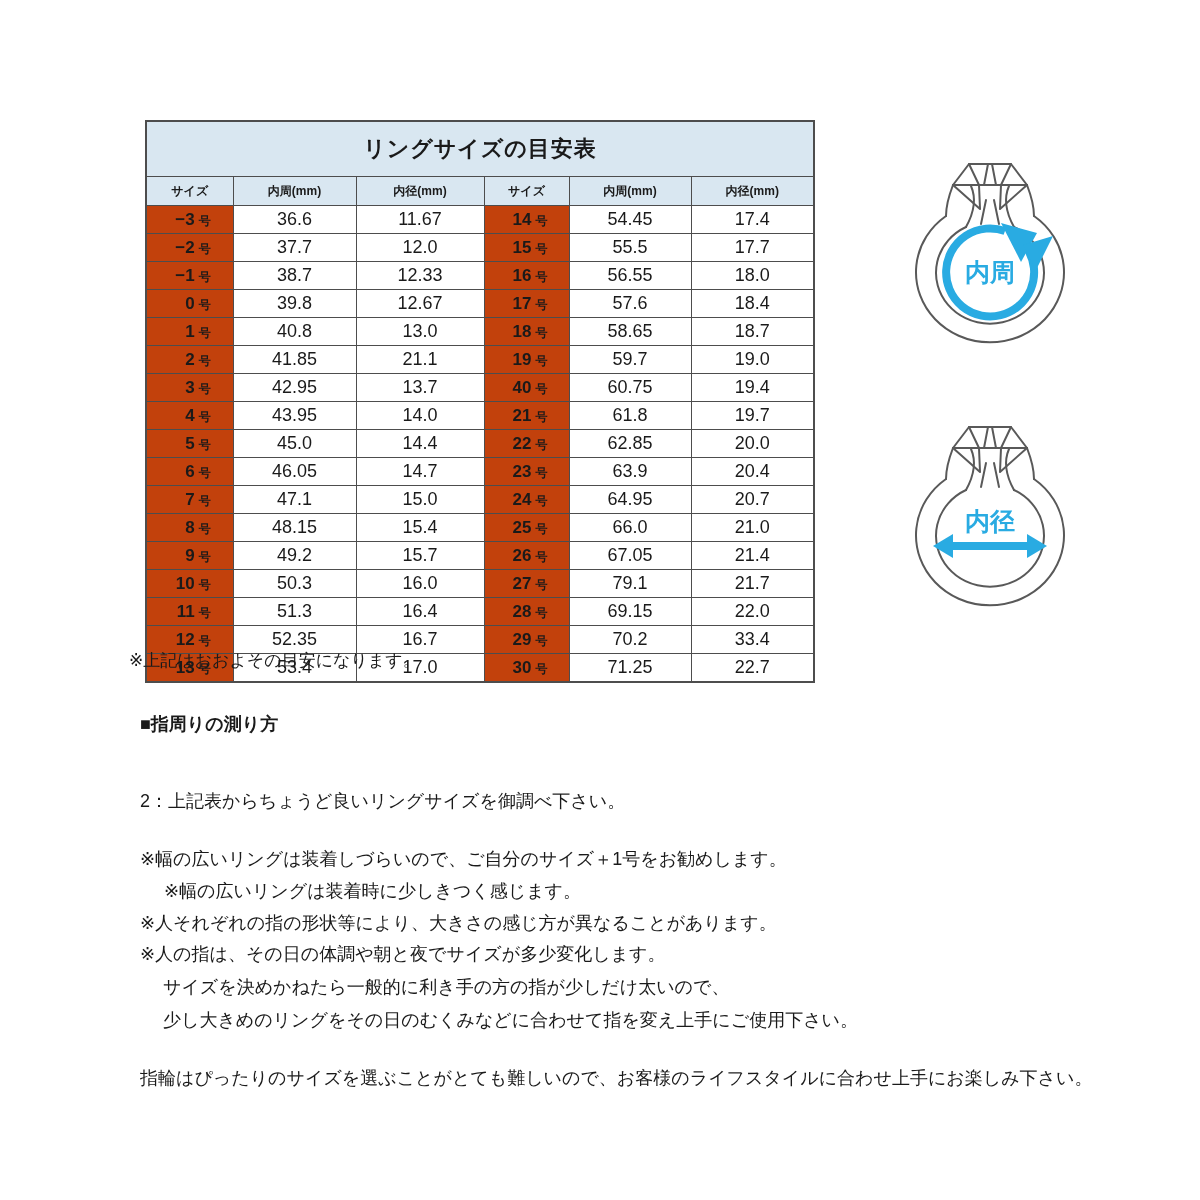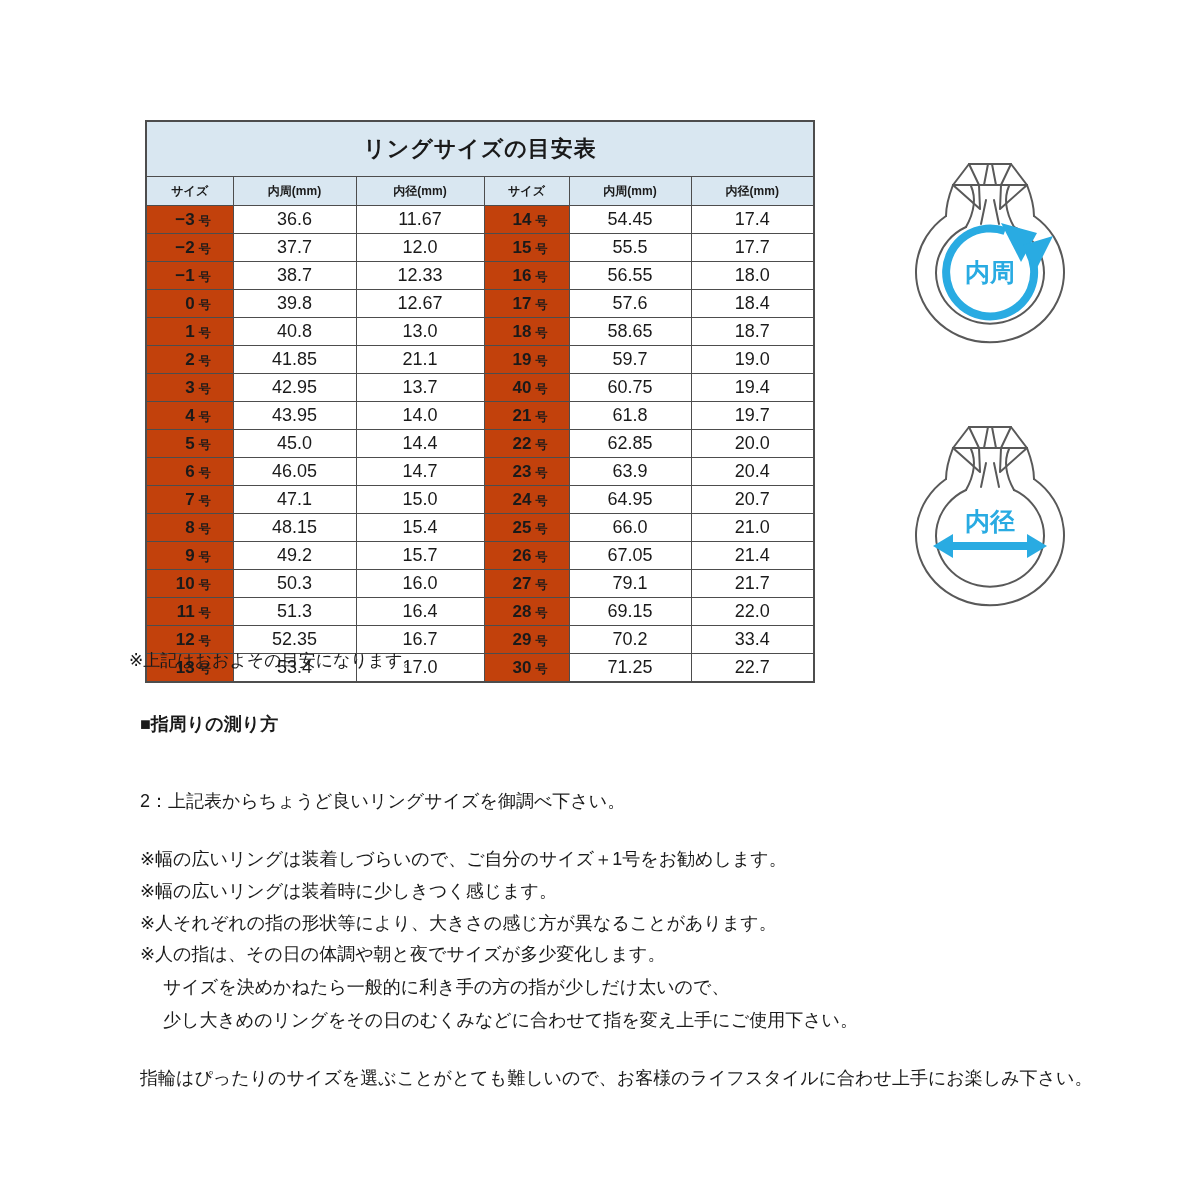--- a/index.html
+++ b/index.html
@@ -296,21 +296,21 @@
       <polygon points="26,133 46,121 46,145"></polygon>
       <polygon points="140,133 120,121 120,145"></polygon>
     </g>
     <text class="ring-label" x="83" y="117" text-anchor="middle" font-size="25" fill="#29abe2">内径</text>
   </svg>
 
   <div class="txt bold" style="top:712px;">■指周りの測り方</div>
   <div class="txt" style="top:789px;">2：上記表からちょうど良いリングサイズを御調べ下さい。</div>
 
   <div class="txt" style="top:847px;">※幅の広いリングは装着しづらいので、ご自分のサイズ＋1号をお勧めします。</div>
-  <div class="txt" style="top:879px;">※幅の広いリングは装着時に少しきつく感じます。</div>
+  <div class="txt" style="top:879px;margin-left:24px;">※幅の広いリングは装着時に少しきつく感じます。</div>
   <div class="txt" style="top:911px;">※人それぞれの指の形状等により、大きさの感じ方が異なることがあります。</div>
   <div class="txt" style="top:942px;text-align:right;">※人の指は、その日の体調や朝と夜でサイズが多少変化します。</div>
   <div class="txt indent" style="top:975px;">サイズを決めかねたら一般的に利き手の方の指が少しだけ太いので、</div>
   <div class="txt indent" style="top:1008px;">少し大きめのリングをその日のむくみなどに合わせて指を変え上手にご使用下さい。</div>
 
   <div class="txt" style="top:1066px;text-align:center;">指輪はぴったりのサイズを選ぶことがとても難しいので、お客様のライフスタイルに合わせ上手にお楽しみ下さい。</div>
 
 </div>
 
 </body></html>

